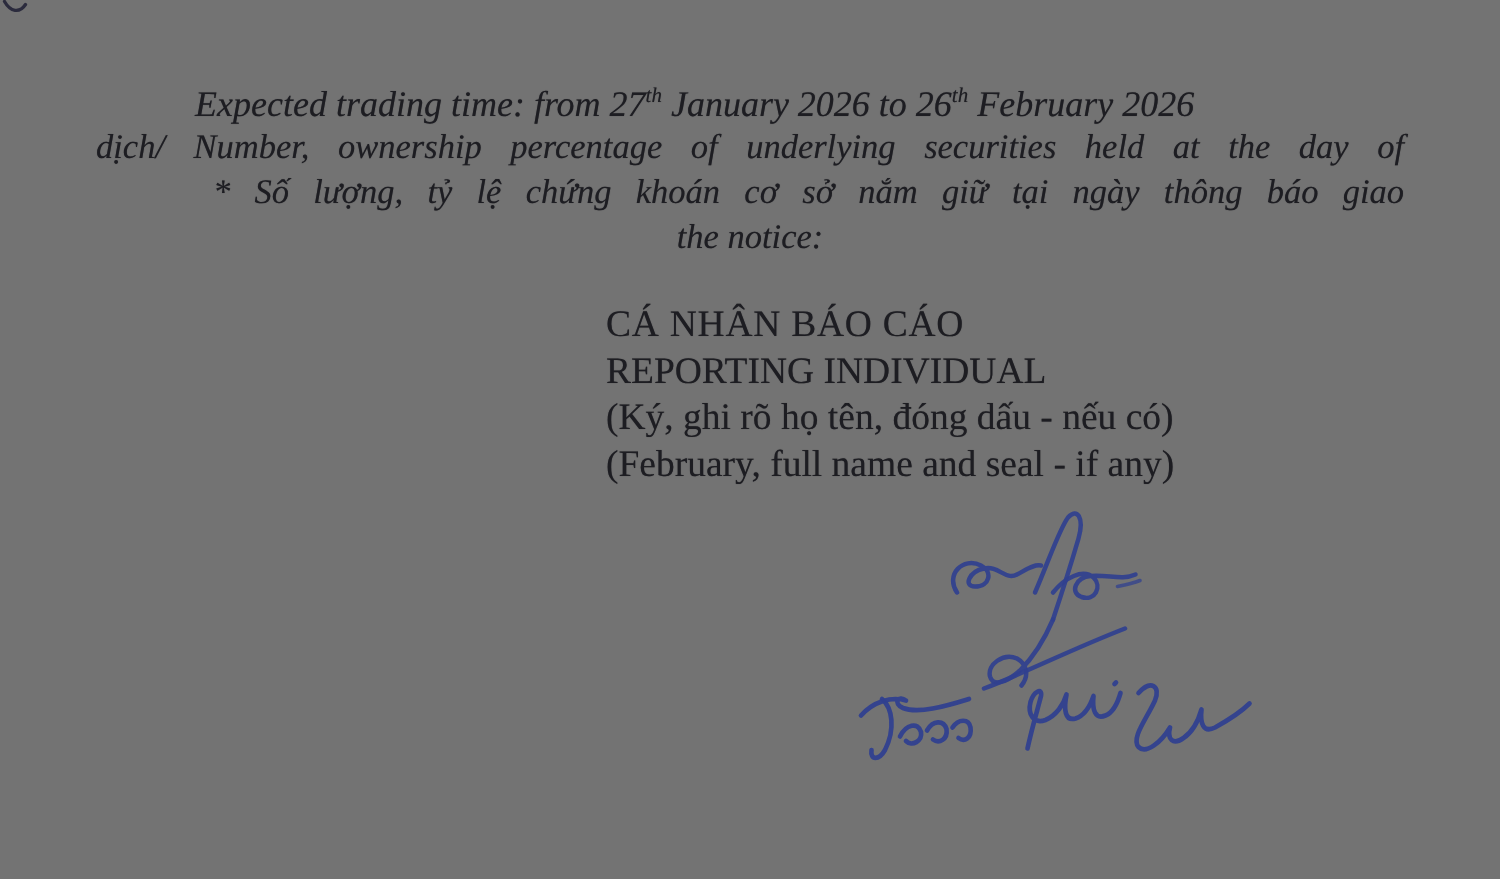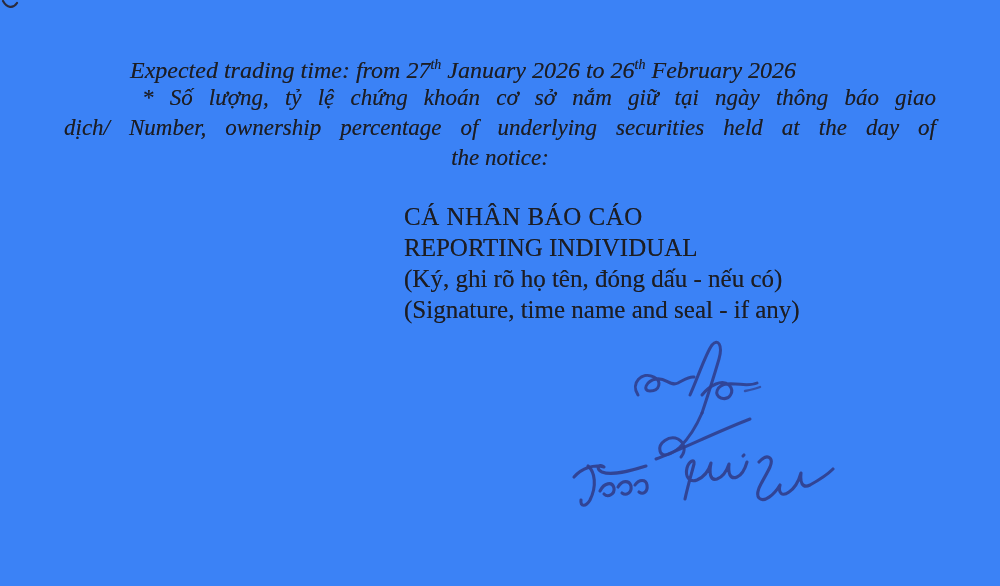--- a/index.html
+++ b/index.html
@@ -4,21 +4,21 @@
 <style>
   html, body {
     margin: 0;
     padding: 0;
     background: #ffffff;
   }
   .page {
     position: relative;
     width: 1000px;
     height: 586px;
-    background: #3b82f6;
+    background: #737373;
     overflow: hidden;
     font-family: "Liberation Serif", "DejaVu Serif", serif;
     color: #1d1d22;
   }
   .scan-text {
     text-shadow: 0 0 0.5px rgba(20,20,25,0.55);
   }
   .trading-time {
     position: absolute;
     left: 130px;
@@ -104,30 +104,30 @@
 
 <div class="page">
 
   <svg class="edge-artifact-svg" viewBox="0 0 30 16">
     <path class="artifact-stroke" d="M 3,1 C 7,8 13,9 17,3"></path>
   </svg>
 
   <p class="trading-time scan-text"><span>Expected trading time: from 27</span><sup>th</sup><span> January 2026 to 26</span><sup>th</sup><span> February 2026</span></p>
 
   <div class="holding-note scan-text">
+    <div class="jline">dịch/ Number, ownership percentage of underlying securities held at the day of</div>
     <div class="jline indent">* Số lượng, tỷ lệ chứng khoán cơ sở nắm giữ tại ngày thông báo giao</div>
-    <div class="jline">dịch/ Number, ownership percentage of underlying securities held at the day of</div>
     <div class="lastline">the notice:</div>
   </div>
 
   <div class="sign-block scan-text">
     <div class="sign-title-vi">CÁ NHÂN BÁO CÁO</div>
     <div class="sign-title-en">REPORTING INDIVIDUAL</div>
     <div class="sign-note-vi">(Ký, ghi rõ họ tên, đóng dấu - nếu có)</div>
-    <div class="sign-note-en">(Signature, time name and seal - if any)</div>
+    <div class="sign-note-en">(February, full name and seal - if any)</div>
   </div>
 
   <svg class="signature-svg" viewBox="0 0 300 195" role="img" aria-label="Trần Mai Lan">
 
     <g>
       <path class="pen pen-flourish" d="M 86,62 C 78,50 90,38 102,44 C 110,48 108,58 98,58 C 90,58 94,48 104,46 C 114,44 118,54 126,50 C 132,47 137,43 142,44"></path>
       <path class="pen pen-flourish" d="M 138,62 C 146,44 154,20 160,12 C 166,5 171,12 167,26 C 160,50 154,68 150,80"></path>
       <path class="pen pen-flourish" d="M 150,62 C 158,52 170,46 177,52 C 183,58 178,68 169,65 C 161,62 165,52 175,51 C 187,50 196,54 205,50"></path>
       <path class="pen pen-light" d="M 193,58 C 198,57 203,56 208,54"></path>
       <path class="pen pen-flourish" d="M 150,80 C 144,94 136,106 128,114 C 119,122 110,125 108,118 C 106,110 117,102 126,106 C 133,110 134,118 129,124"></path>

